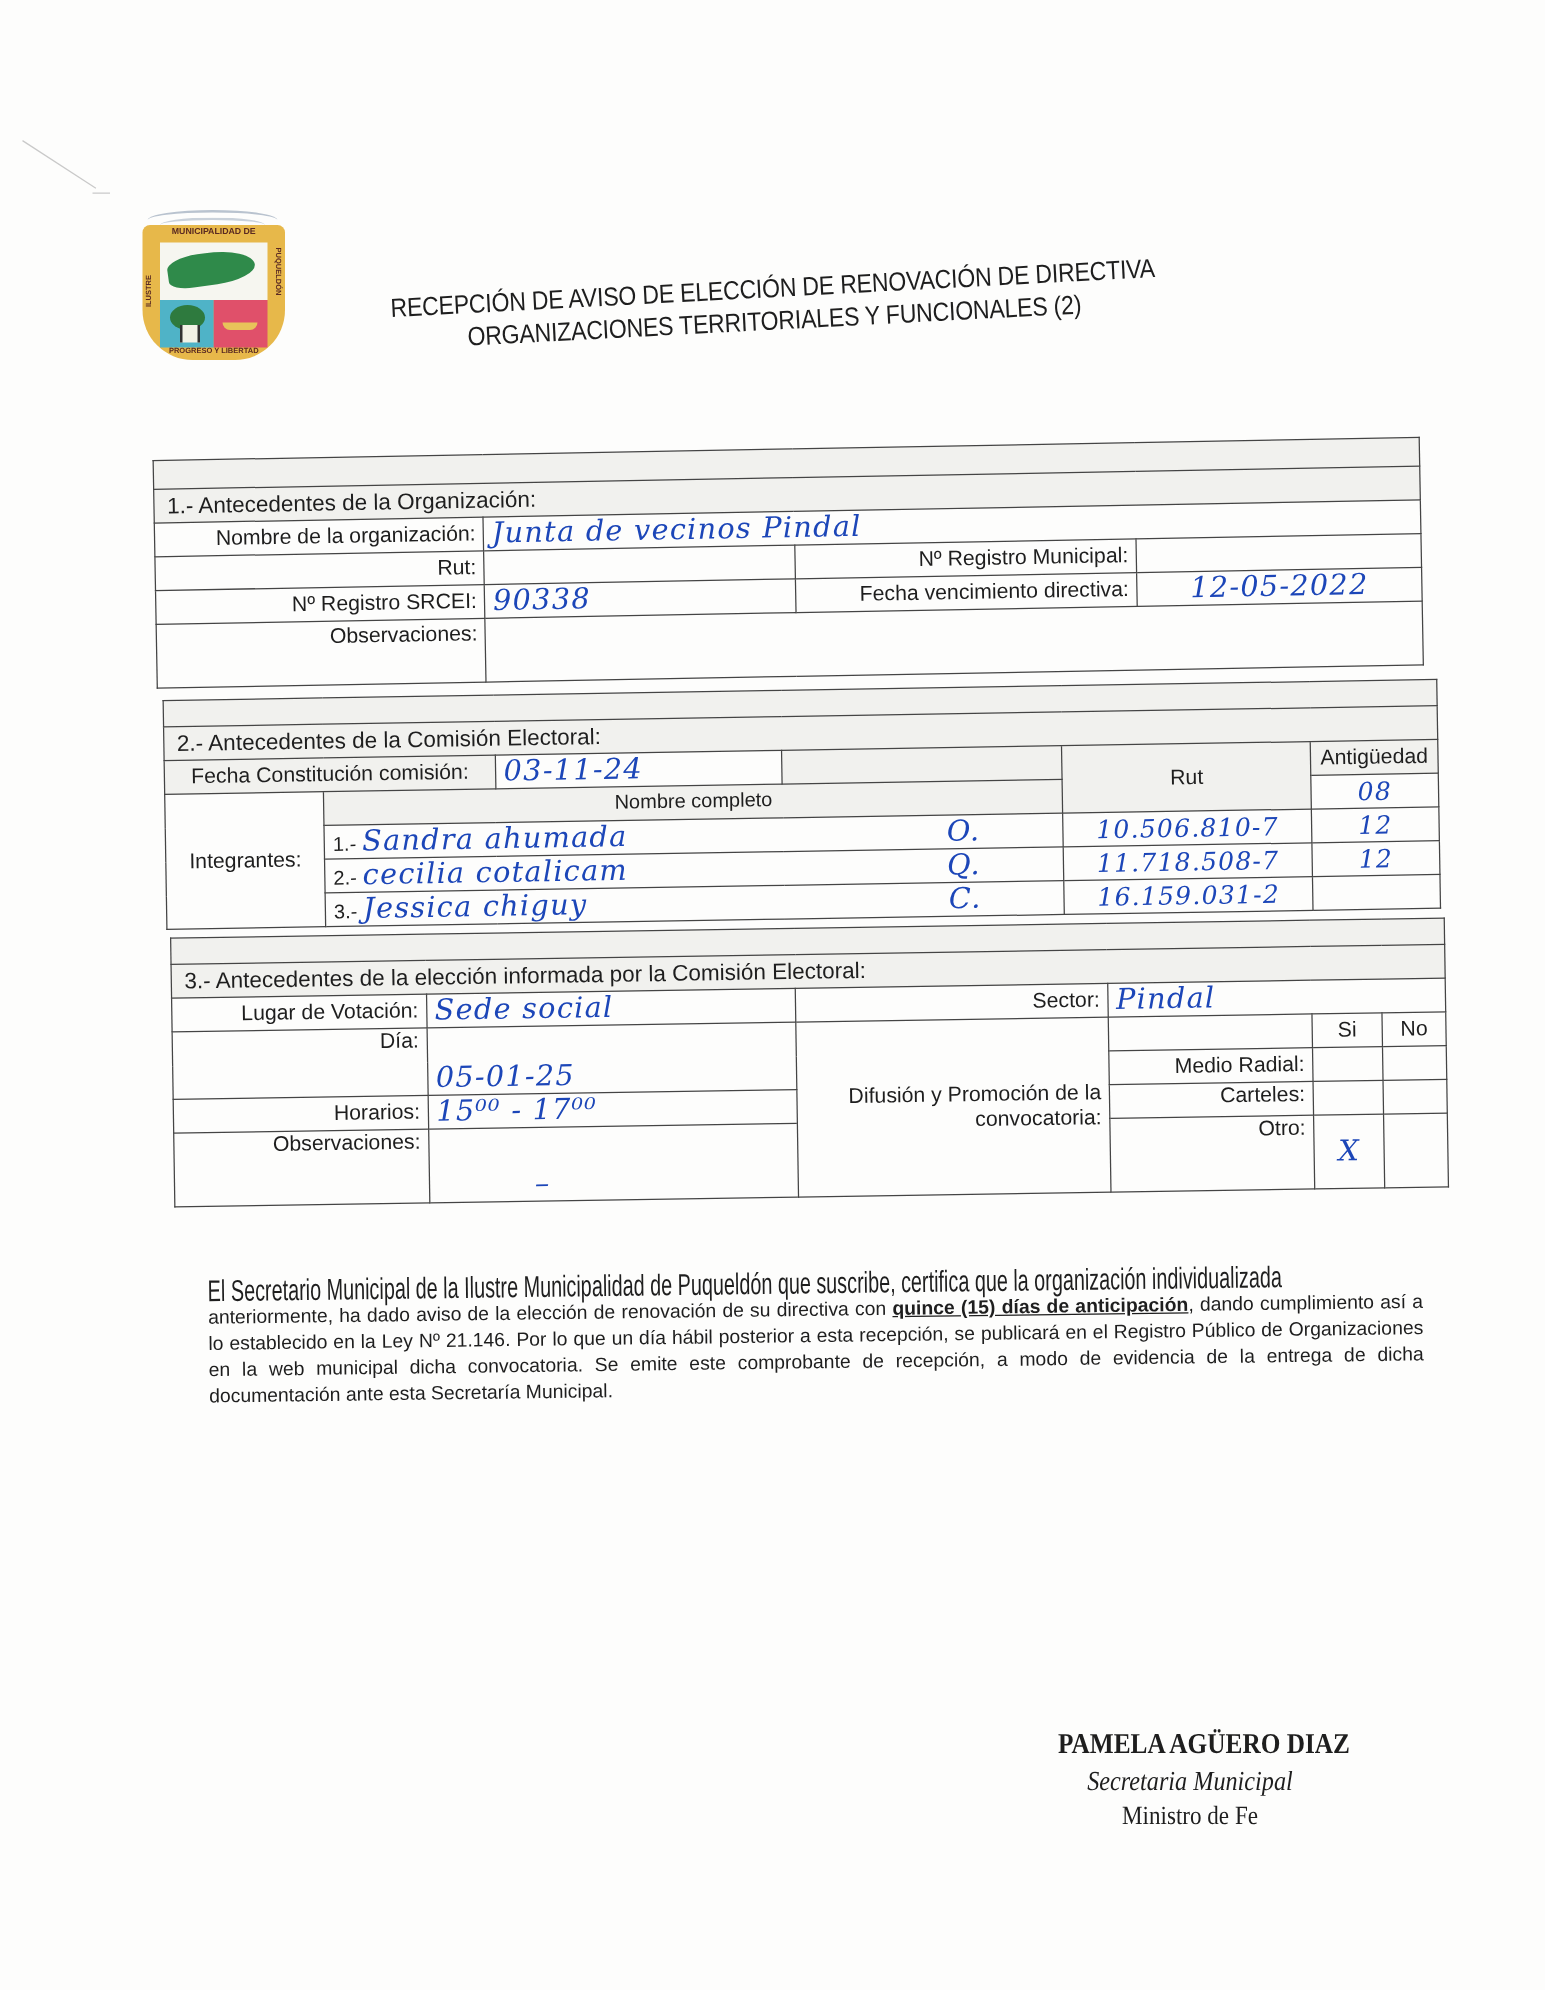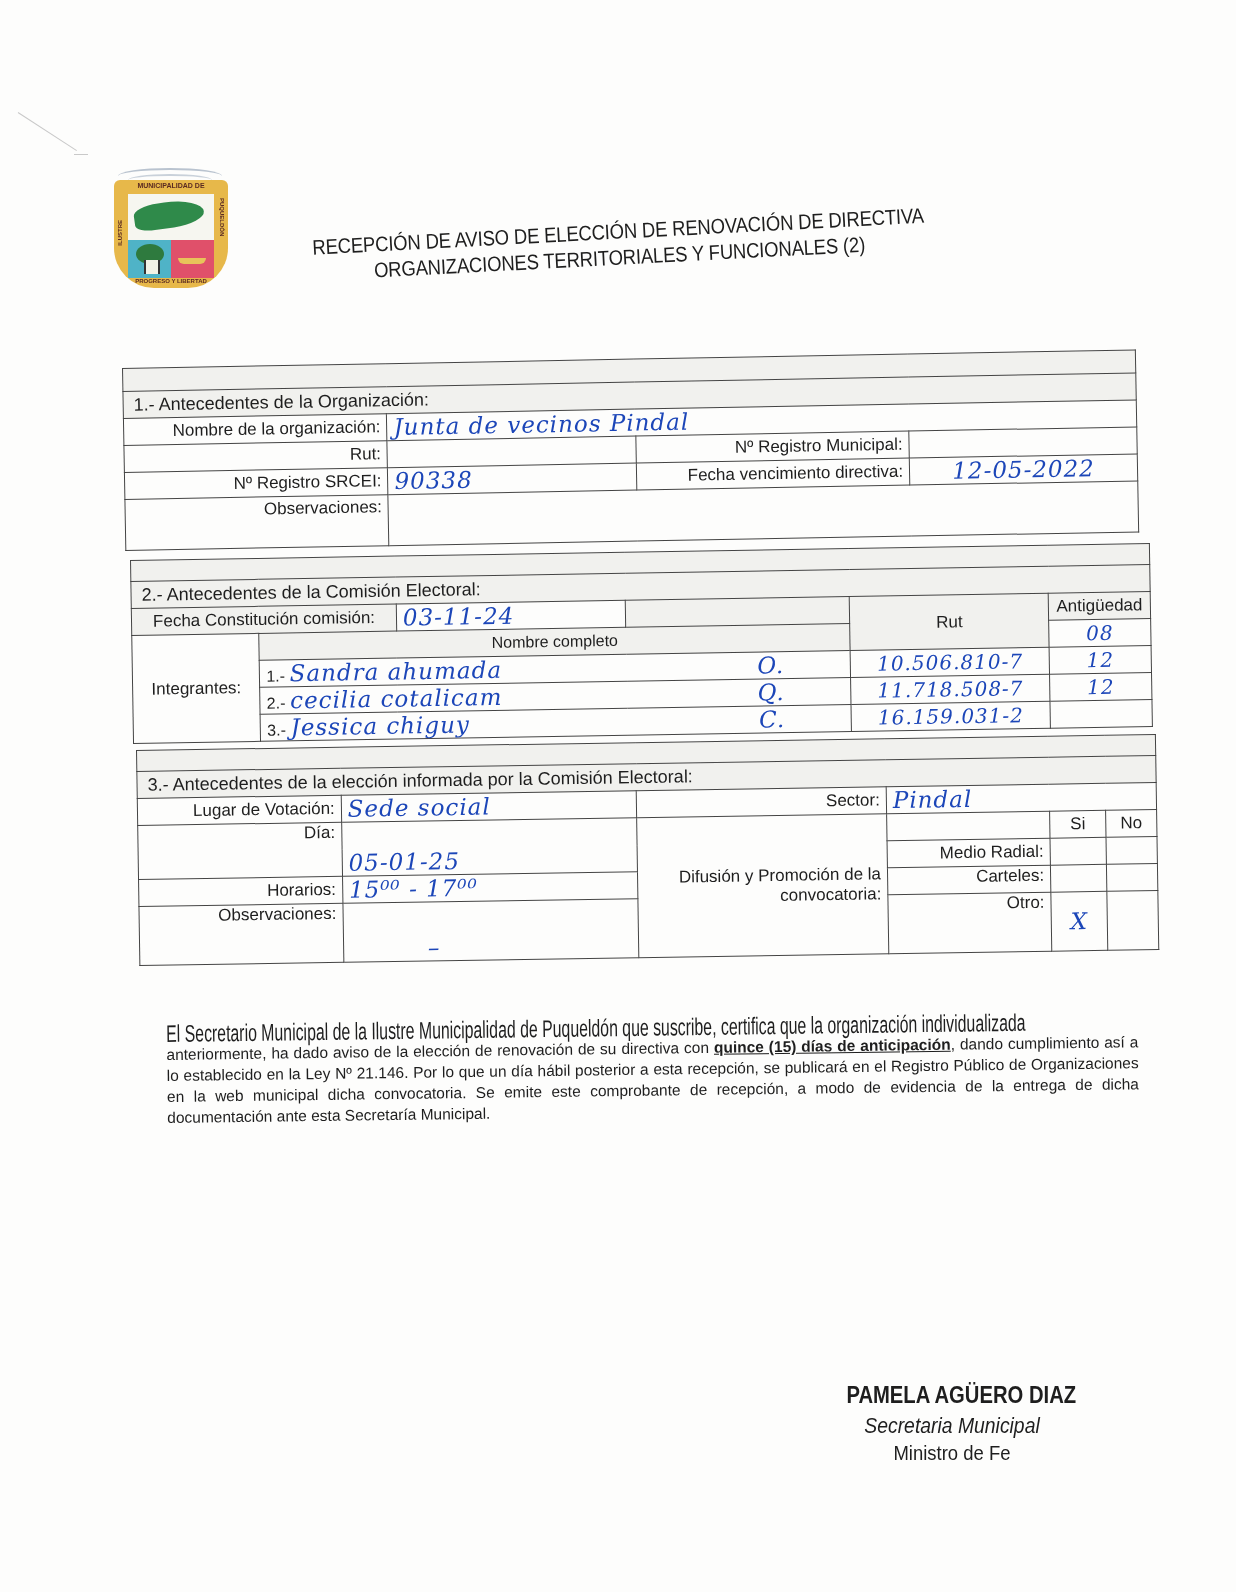--- a/index.html
+++ b/index.html
@@ -47,21 +47,21 @@
   .hw { font-family:"DejaVu Serif", serif; font-style:italic; color:#1c46b8; font-size:23px; letter-spacing:1px; }
   .hw-sm { font-size:20px; }
   .num { font-size:16px; }
 
   
   .para { position:absolute; left:166px; top:1020px; width:972px; transform:rotate(-0.75deg); transform-origin:left top; }
   .para .lead { font-size:24px; transform:scaleX(0.66); transform-origin:left; white-space:nowrap; }
   .para .body { font-size:15.5px; line-height:21px; text-align:justify; margin-top:-4px; }
   .para .body u { font-weight:bold; }
 
-  .sign { position:absolute; left:832px; top:1382px; width:240px; text-align:center; }
+  .sign { position:absolute; left:832px; top:1382px; width:240px; text-align:center;font-family:Liberation Serif, serif; }
   .sign .name { font-size:23px; font-weight:bold; transform:scaleX(0.88); white-space:nowrap; }
   .sign .role { font-size:22px; font-style:italic; transform:scaleX(0.88); margin-top:4px; }
   .sign .role2 { font-size:21px; transform:scaleX(0.88); margin-top:2px; }
 </style>
 </head>
 <body>
 
 <div class="scan-mark"></div>
 <div class="scan-mark2"></div>
 

